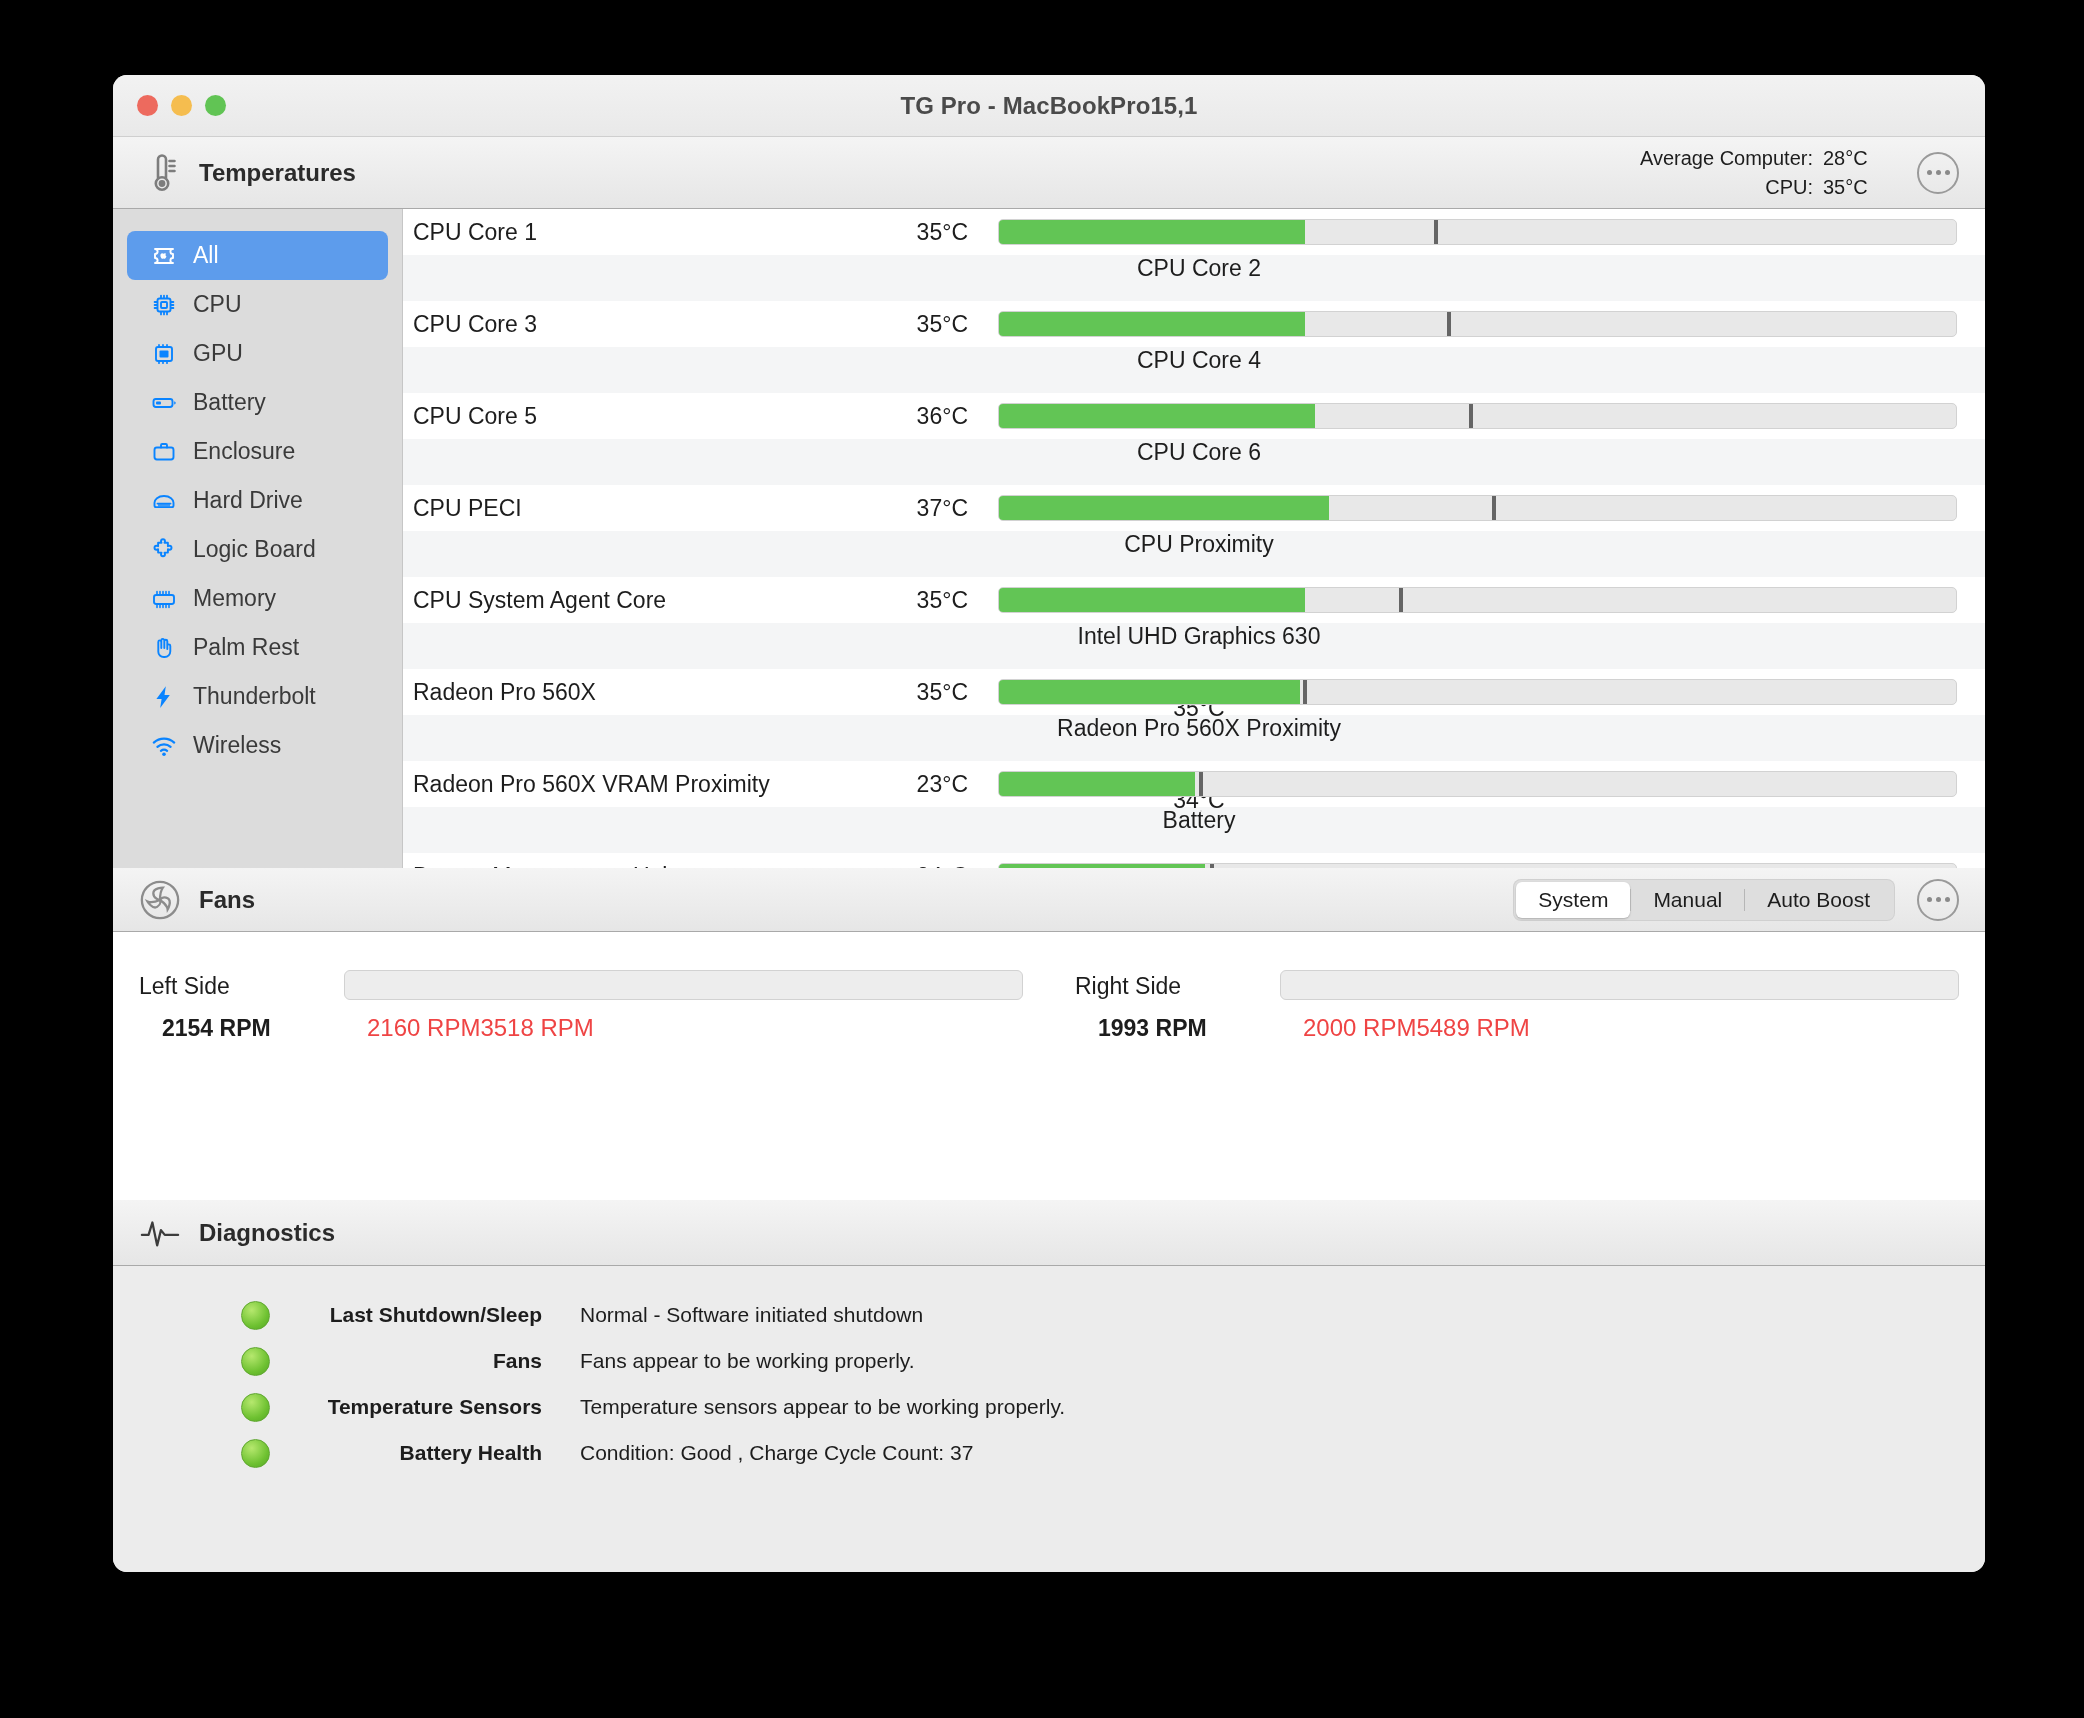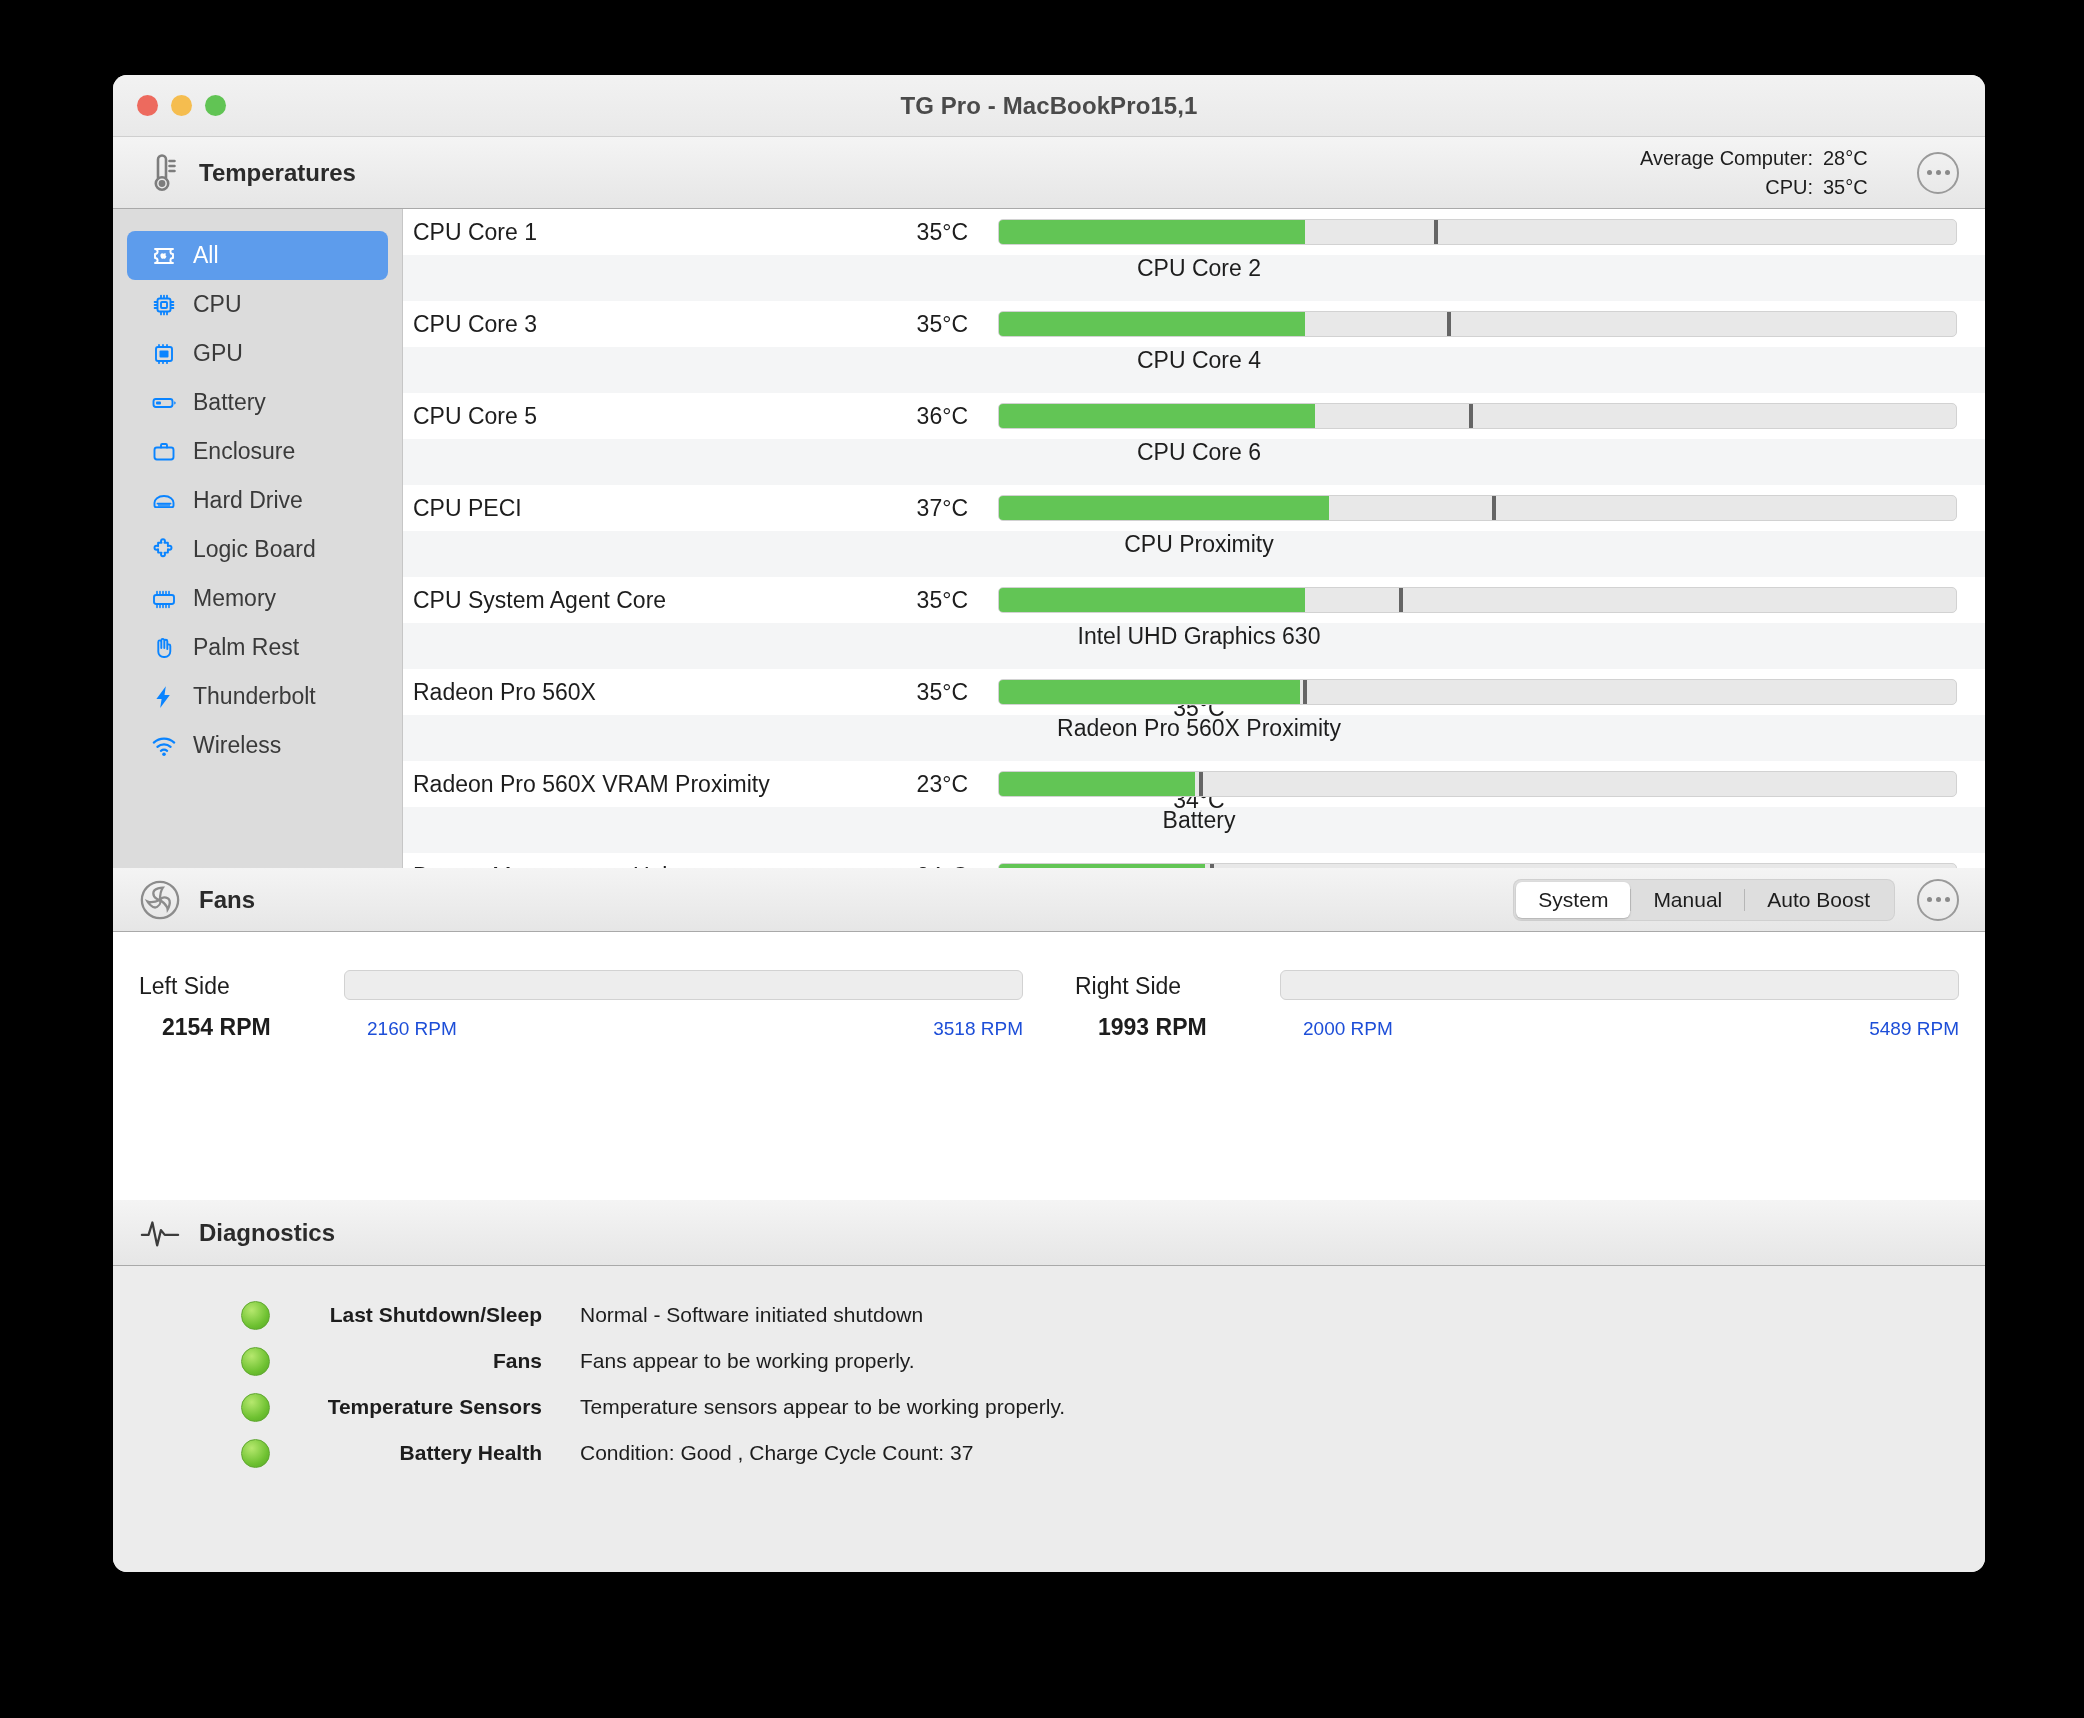--- a/index.html
+++ b/index.html
@@ -127,21 +127,21 @@
   }
   .fan-col { flex: 1; padding: 0 26px; }
   .fan-top { display: flex; align-items: flex-end; }
   .fan-side { font-size: 23px; color: #1d1d1d; flex: 0 0 205px; }
   .fan-track {
     flex: 1; height: 30px; background: #ededed;
     border: 1px solid #d2d2d2; border-radius: 6px;
   }
   .fan-bottom { display: flex; align-items: baseline; margin-top: 14px; margin-left: 23px; }
   .fan-cur { font-size: 23px; font-weight: bold; color: #1d1d1d; flex: 0 0 205px; }
-  .fan-minmax { flex: 1; display: flex; justify-content: space-between; font-size: 19px; color: #1d4ed8; }
+  .fan-minmax { flex: 1; display: flex; justify-content: flex-start; font-size: 24px; color: #ef4444; }
 
   
   #diag-header { height: 66px; }
   #diag-body { flex: 1; background: #ececec; padding: 26px 0 0 0; }
   .drow { display: flex; align-items: center; height: 46px; }
   .dlight {
     width: 29px; height: 29px; border-radius: 50%;
     background: radial-gradient(circle at 36% 30%, #b6e86e, #6ec131 62%, #53a524);
     border: 1px solid #5fa72f;
     margin-left: 128px; flex: 0 0 29px;

